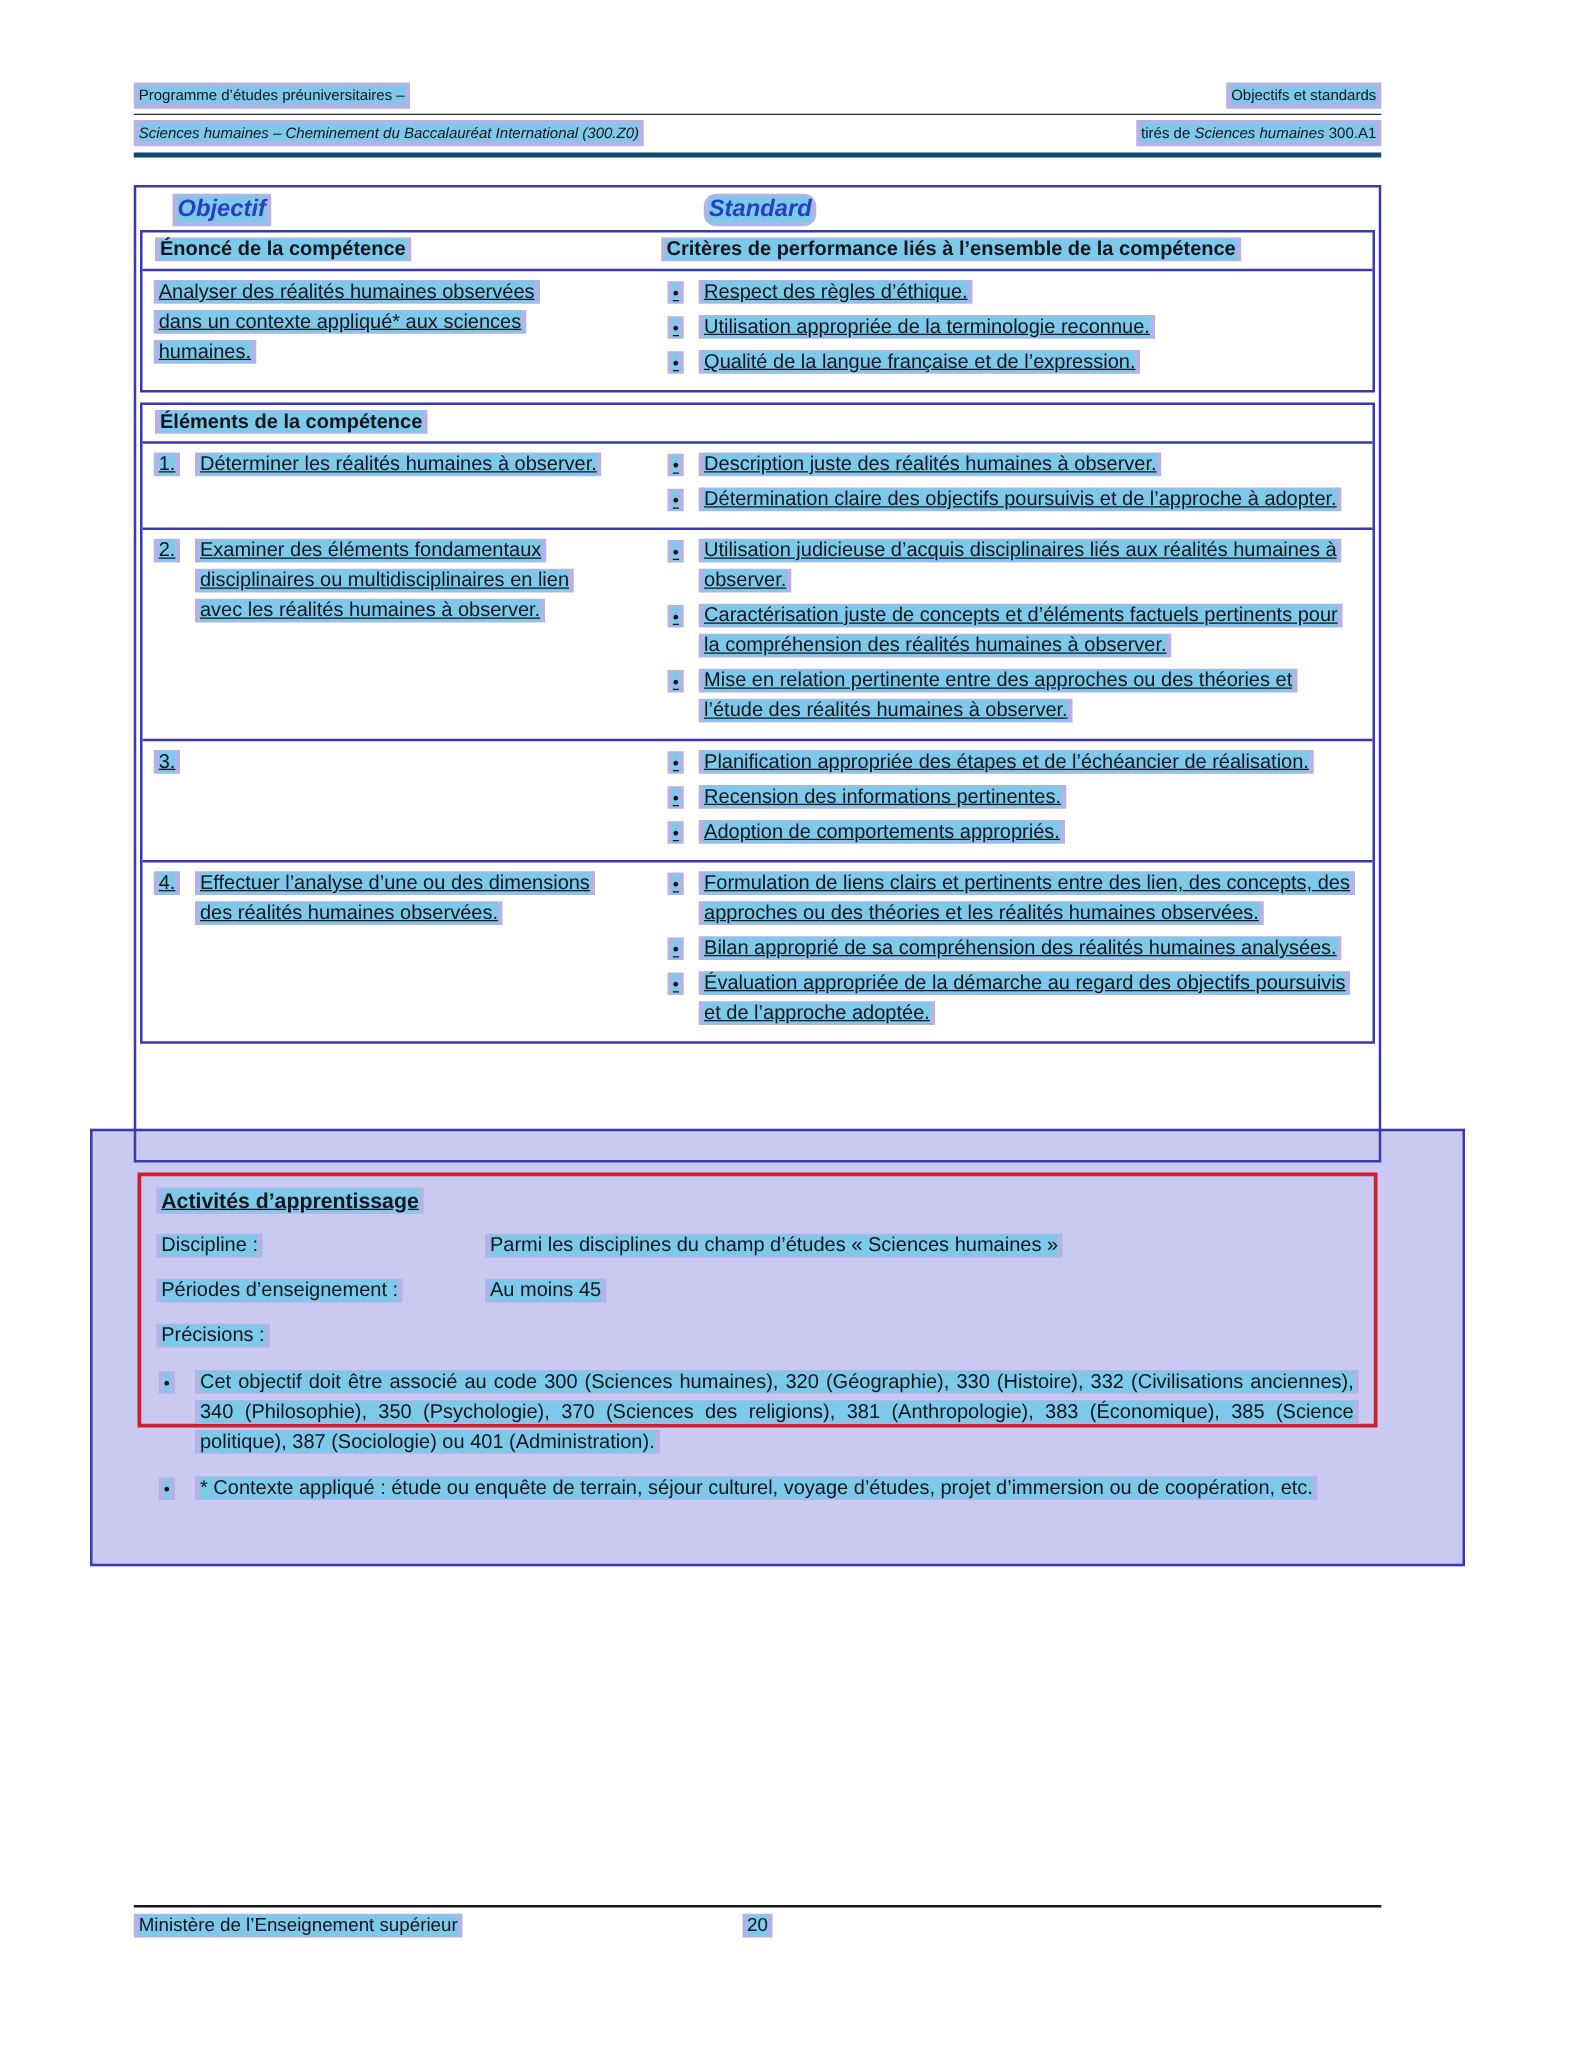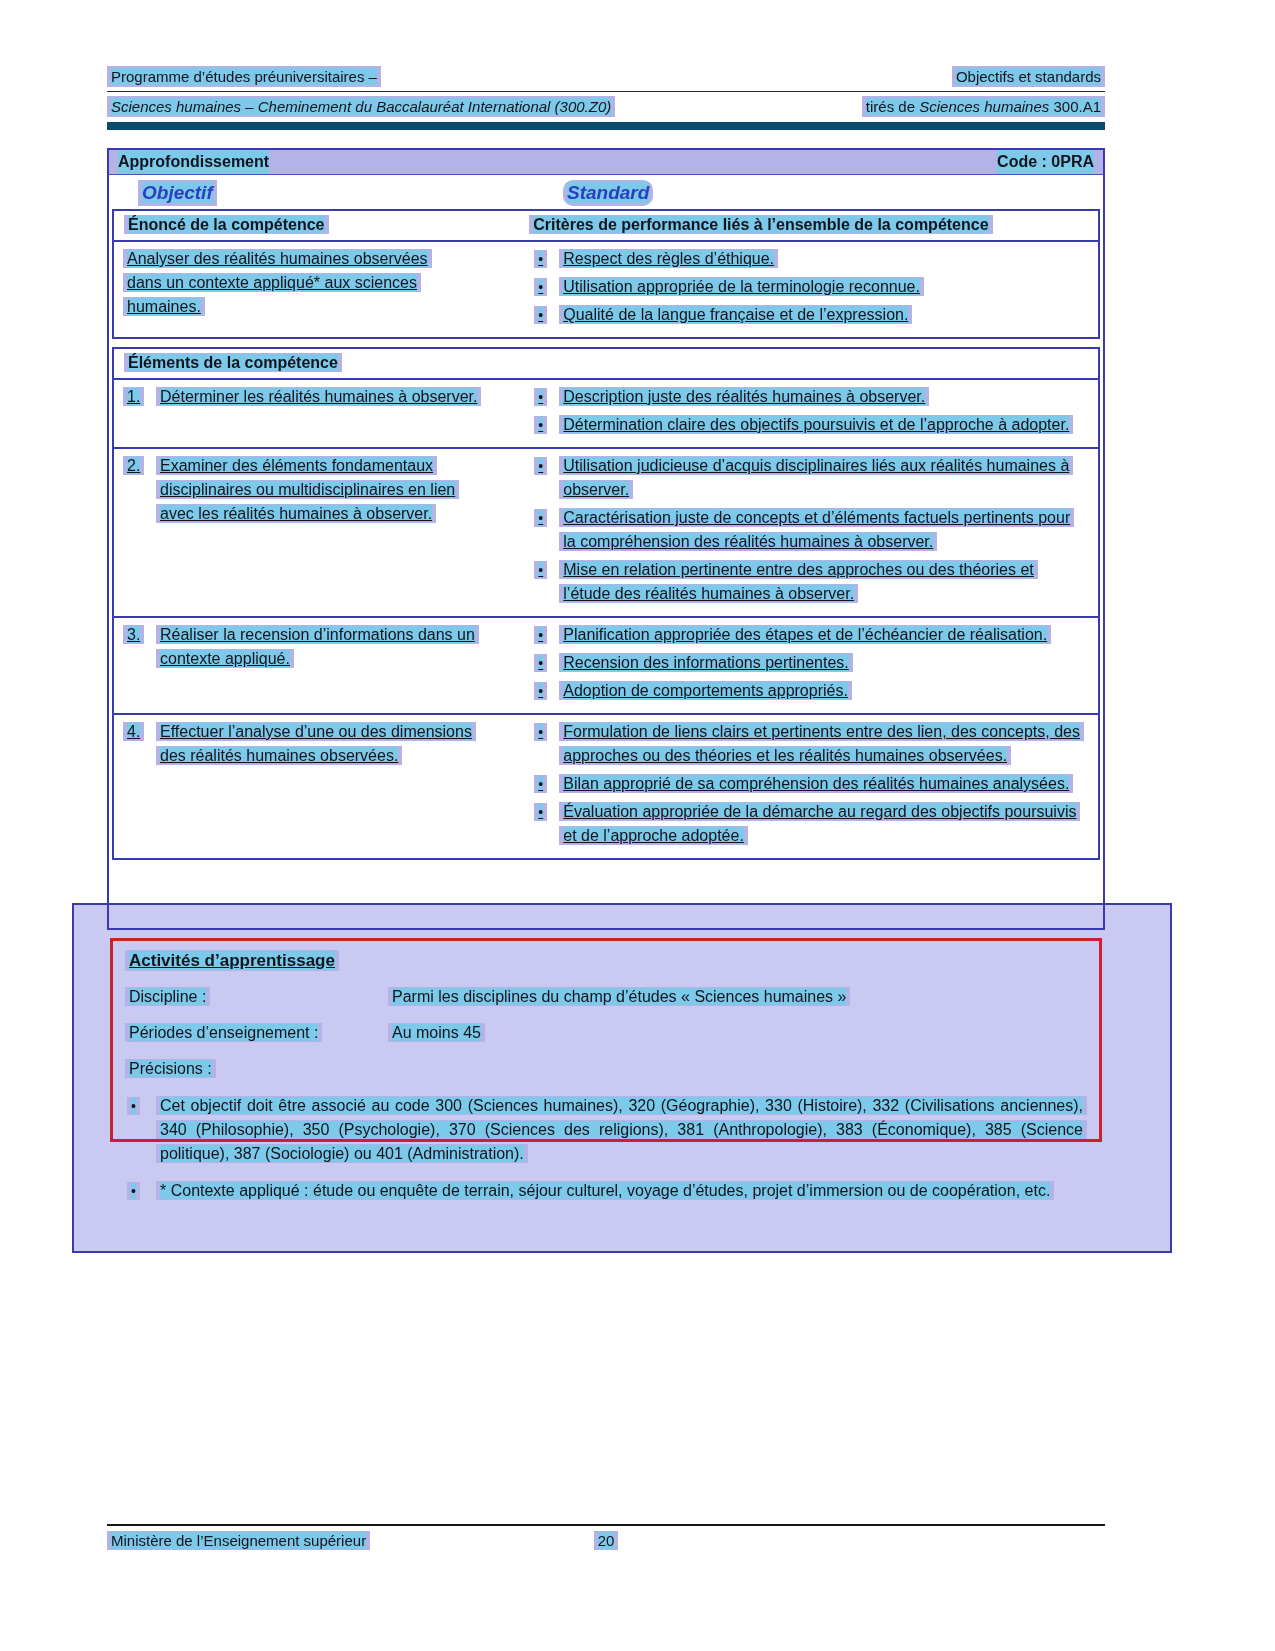--- a/index.html
+++ b/index.html
@@ -17,22 +17,22 @@
     padding:1px 4px;
     -webkit-box-decoration-break:clone; box-decoration-break:clone;
   }
   .cy {
     background:var(--highlight-word,#7cc9e9);
     -webkit-box-decoration-break:clone; box-decoration-break:clone;
   }
   em { font-style:italic; }
 
   
-  .page-header { left:107px; top:66px; width:998px; font-size:15px; line-height:19px;
-                 border-bottom:8px solid #0c4a6e; }
+  .page-header { left:107px; top:66px; width:998px; font-size:12px; line-height:19px;
+                 border-bottom:4px solid #0c4a6e; }
   .ph-row { display:flex; justify-content:space-between; }
   .ph-row1 { padding-bottom:4px; border-bottom:1px solid #2a2a2a; }
   .ph-row2 { padding:4px 0 5px 0; }
   .it { font-style:italic; }
 
   
   .outer { left:107px; top:148px; width:998px; height:782px;
            border:2px solid var(--table-border,#3939b0); z-index:2; background:transparent; }
   .banner { height:25px; display:flex; justify-content:space-between; align-items:center;
             padding:0 9px; font-weight:bold; background:var(--highlight-line,#b3b3e8);
@@ -93,24 +93,20 @@
   <div class="ph-row ph-row2">
     <span class="hl it"><span class="cy">Sciences humaines – Cheminement du Baccalauréat International (300.Z0)</span></span>
     <span class="hl"><span class="cy"><span>tirés de </span><em>Sciences humaines</em><span> 300.A1</span></span></span>
   </div>
 </header>
 
 <div class="abs lavbox"></div>
 
 <section class="abs outer">
 
-  <div class="banner">
-    <span class="cy">Approfondissement</span>
-    <span class="cy">Code : 0PRA</span>
-  </div>
 
   <div class="headings">
     <span class="heading-obj hl"><span class="cy">Objectif</span></span>
     <span class="heading-std hl"><span class="cy">Standard</span></span>
   </div>
 
   <div class="tbl tbl1">
     <div class="tbl-head">
       <div class="h-l"><span class="hl"><span class="cy">Énoncé de la compétence</span></span></div>
       <div class="h-r"><span class="hl"><span class="cy">Critères de performance liés à l’ensemble de la compétence</span></span></div>
@@ -181,21 +177,20 @@
               <span class="dot"><span class="hl"><span class="cy">•</span></span></span>
               <span class="btext"><span class="hl"><span class="cy">Mise en relation pertinente entre des approches ou des théories et l’étude des réalités humaines à observer.</span></span></span>
             </li>
         </ul>
       </div>
     </div>
 
     <div class="tbl-row">
       <div class="cell-l">
         <span class="num"><span class="hl"><span class="cy">3.</span></span></span>
-        <span class="ltext"><span class="hl"><span class="cy">Réaliser la recension d’informations dans un contexte appliqué.</span></span></span>
       </div>
       <div class="cell-r">
         <ul class="crit">
           <li>
               <span class="dot"><span class="hl"><span class="cy">•</span></span></span>
               <span class="btext"><span class="hl"><span class="cy">Planification appropriée des étapes et de l’échéancier de réalisation.</span></span></span>
             </li>
           <li>
               <span class="dot"><span class="hl"><span class="cy">•</span></span></span>
               <span class="btext"><span class="hl"><span class="cy">Recension des informations pertinentes.</span></span></span>

